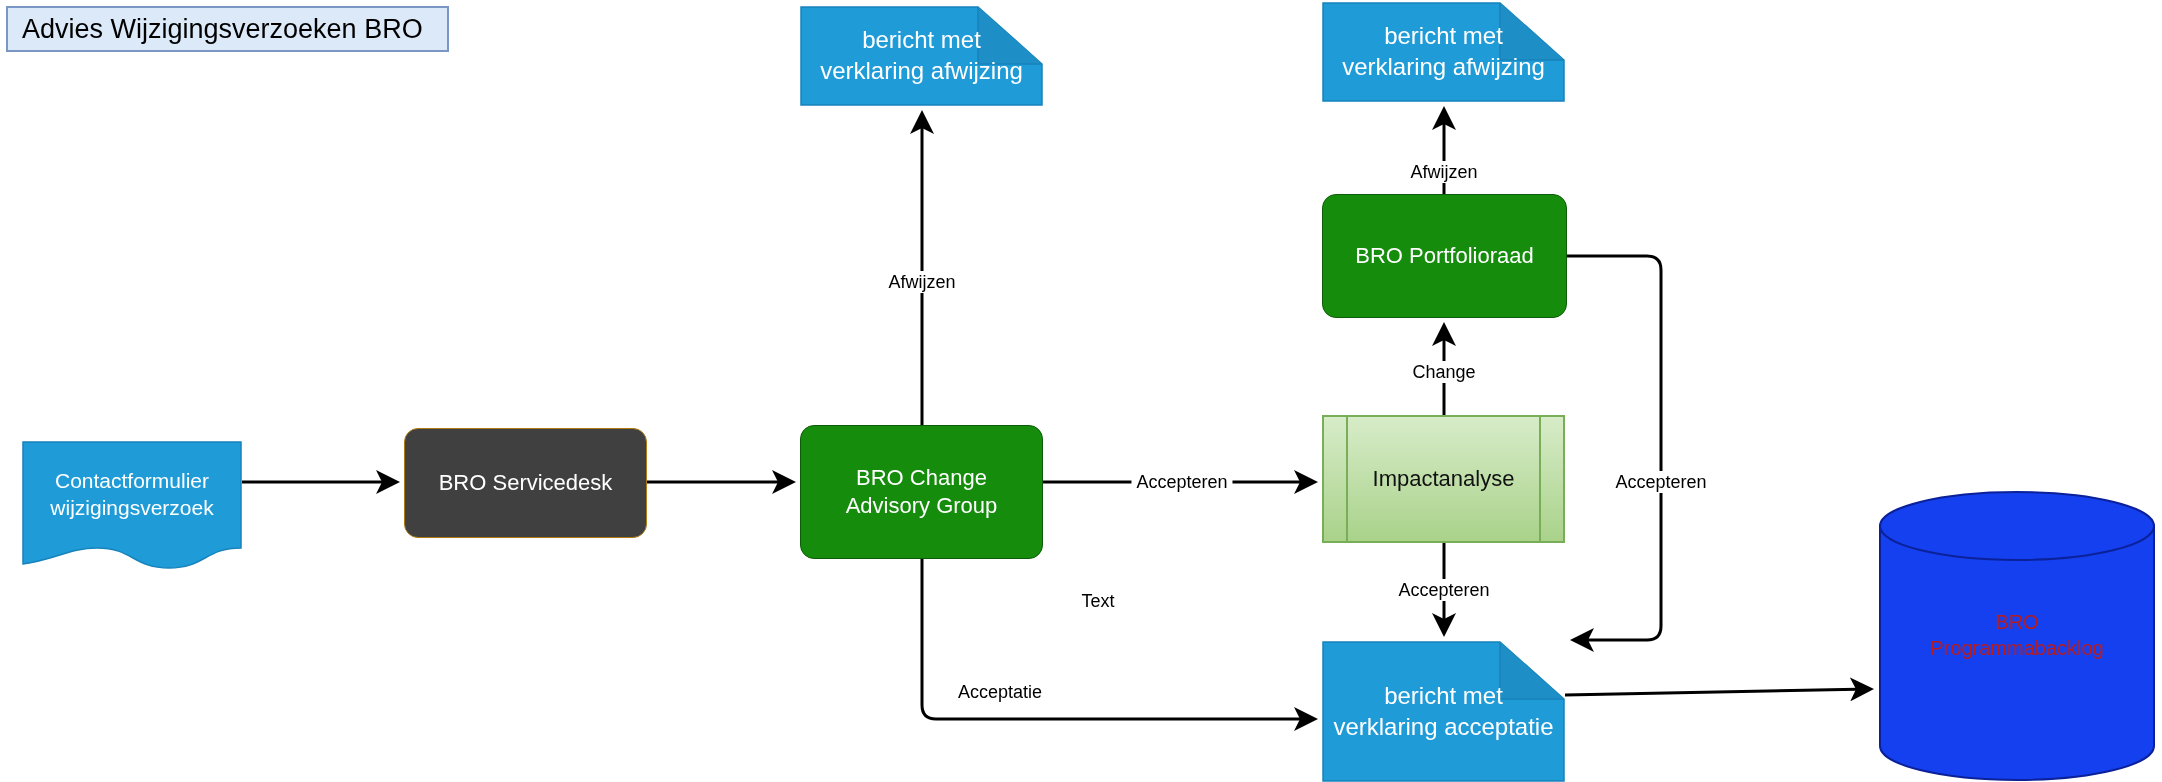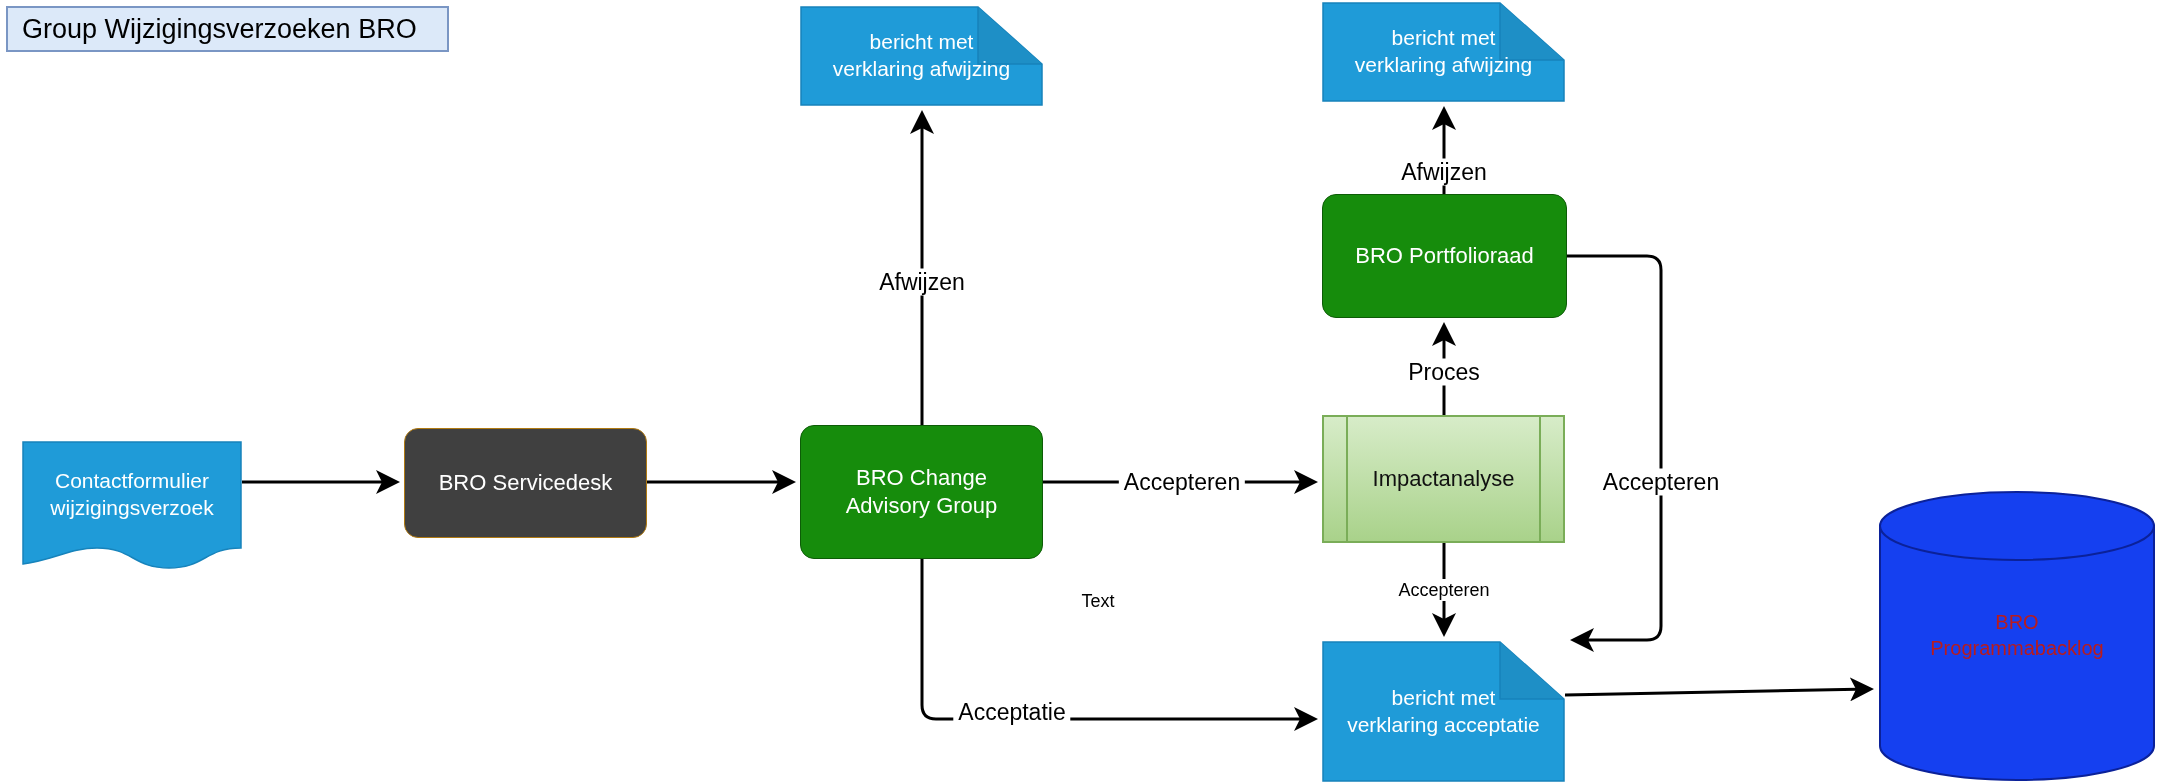--- a/index.html
+++ b/index.html
@@ -103,21 +103,21 @@
   }
   #node-contactformulier .node-label {
     color: #ffffff;
     font-size: 21px;
     height: 84%;
   }
 
   
   .note .node-label {
     color: #ffffff;
-    font-size: 21px;
+    font-size: 24px;
   }
   #node-afwijzing-1 {
     left: 800px;
     top: 6px;
     width: 243px;
     height: 100px;
   }
   #node-afwijzing-2 {
     left: 1322px;
     top: 2px;
@@ -165,21 +165,21 @@
     color: #b91c1c;
     font-size: 20px;
   }
 
   
   .edge-label {
     position: absolute;
     color: #000000;
     background: #ffffff;
     white-space: nowrap;
-    font-size: 23px;
+    font-size: 18px;
     line-height: 1;
     padding: 2px 5px;
     transform: translate(-50%, -50%);
   }
   .edge-label.small { font-size: 18px; }
 </style>
 </head>
 <body>
 
 <div id="canvas">
@@ -208,21 +208,21 @@
 
       <path d="M 1444 543 L 1444 633"></path>
 
       <path d="M 1567 256 L 1647 256 Q 1661 256 1661 270 L 1661 626 Q 1661 640 1647 640 L 1574 640"></path>
 
       <path d="M 1565 695 L 1870 689"></path>
     </g>
   </svg>
 
   <div class="node" id="title-box">
-    <div class="node-label">Group Wijzigingsverzoeken BRO</div>
+    <div class="node-label">Advies Wijzigingsverzoeken BRO</div>
   </div>
 
   <div class="node" id="node-contactformulier">
     <svg width="220" height="128" viewBox="0 0 220 128" xmlns="http://www.w3.org/2000/svg">
       <path d="M 1 1 L 219 1 L 219 107 C 183 107 183 127 147 127 C 111 127 111 107 75 107 C 48 107 32 119 1 123 Z" fill="#1f9bd8" stroke="#1783bb" stroke-width="1.5"></path>
     </svg>
     <div class="node-label">Contactformulier
 wijzigingsverzoek</div>
   </div>
 
@@ -278,23 +278,23 @@
       <ellipse cx="139" cy="36" rx="137" ry="34" fill="#1540f0" stroke="#0b2199" stroke-width="2"></ellipse>
     </svg>
     <div class="node-label">BRO
 Programmabacklog</div>
   </div>
 
   <div class="edge-label" style="left:922px; top:282px;">Afwijzen</div>
 
   <div class="edge-label" style="left:1182px; top:482px;">Accepteren</div>
 
-  <div class="edge-label" style="left:1000px; top:712px;margin-left:12px;">Acceptatie</div>
-
-  <div class="edge-label" style="left:1444px; top:372px;">Proces</div>
+  <div class="edge-label" style="left:1000px; top:692px;">Acceptatie</div>
+
+  <div class="edge-label" style="left:1444px; top:372px;">Change</div>
 
   <div class="edge-label" style="left:1444px; top:172px;">Afwijzen</div>
 
   <div class="edge-label small" style="left:1444px; top:590px;">Accepteren</div>
 
   <div class="edge-label" style="left:1661px; top:482px;">Accepteren</div>
 
   <div class="edge-label small" style="left:1098px; top:601px;">Text</div>
 
 </div>

